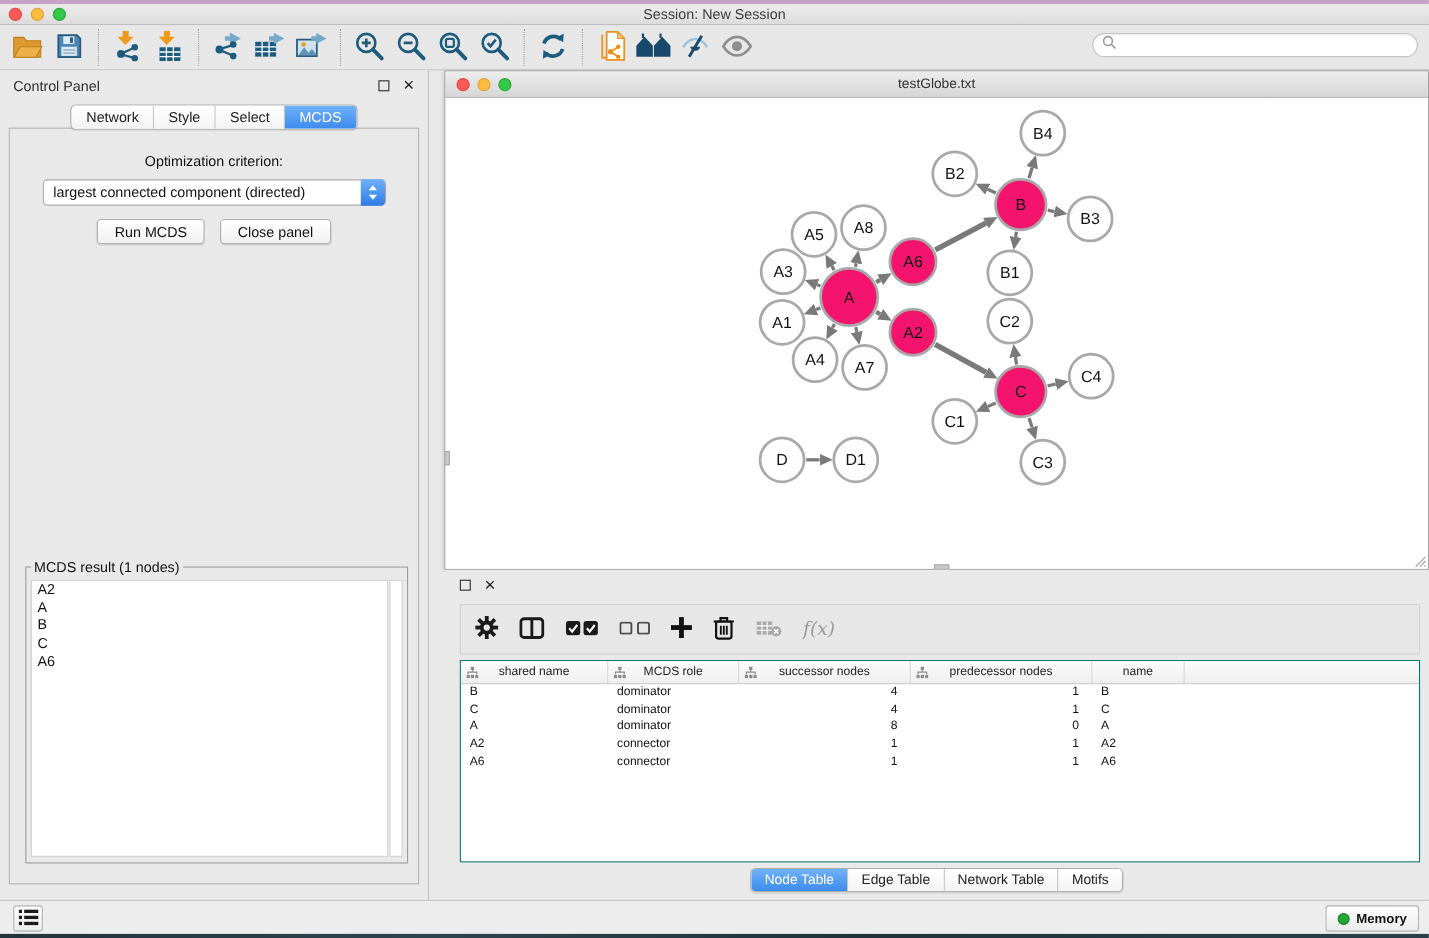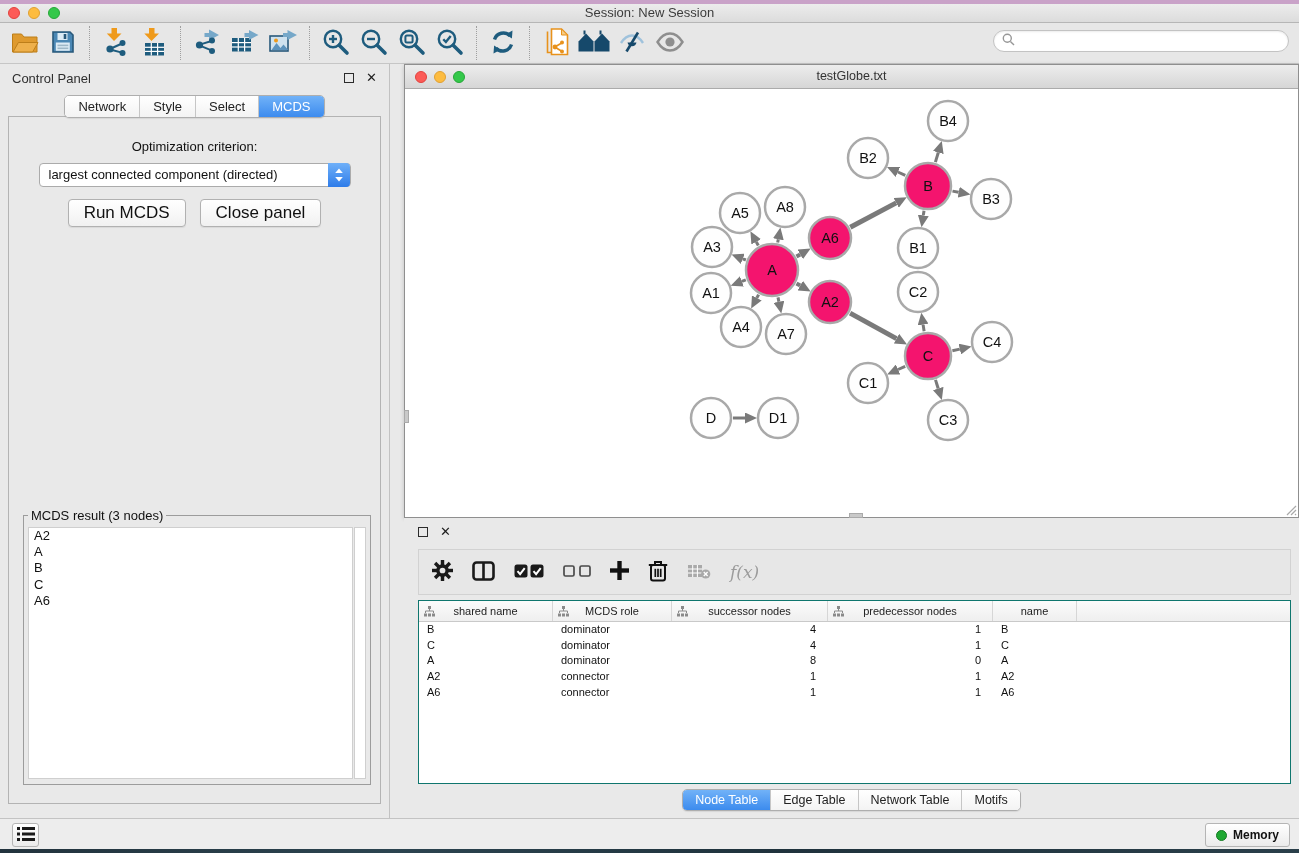--- a/index.html
+++ b/index.html
@@ -44,21 +44,21 @@
   .seg-item:first-child { border-left:none; }
   .seg-item.active { background:linear-gradient(#71b2f8,#3c8bee); color:#fff; }
   .cp-tabs { position:absolute; top:31px; left:0; right:0; text-align:center; z-index:2; }
   .opt-label { text-align:center; font-size:13px; color:#111; margin-top:22px; }
   .dropdown { position:relative; width:312px; height:24px; margin:9px auto 0; background:#fff;
     border:1px solid #ababab; border-radius:4px; font-size:13px; color:#111; line-height:22px;
     padding-left:9px; cursor:pointer; }
   .dropdown .stepper { position:absolute; right:0; top:-1px; width:22px; height:24px; border-radius:0 4px 4px 0;
     background:linear-gradient(#6fb0f9,#2e7ce9); display:flex; align-items:center; justify-content:center; }
   .btn-row { margin-top:12px; text-align:center; display:flex; justify-content:center; gap:14px; }
-  .mac-btn { font-size:17px; color:#111; background:linear-gradient(#ffffff,#f1f1f1); border:1px solid #b1b1b1;
+  .mac-btn { font-size:13px; color:#111; background:linear-gradient(#ffffff,#f1f1f1); border:1px solid #b1b1b1;
     border-radius:4px; padding:3px 15px; cursor:pointer; box-shadow:0 1px 1px rgba(0,0,0,.07); }
   fieldset.result { position:absolute; left:14px; right:9px; top:391px; bottom:18px; border:1px solid #9c9c9c; }
   fieldset.result legend { font-size:13px; color:#111; padding:0 3px; margin-left:4px; }
   .result-list { position:absolute; left:4px; top:4px; bottom:5px; right:17px; background:#fff; border:1px solid #cfcfcf;
     overflow:hidden; font-size:13px; color:#111; }
   .result-list .item { padding:0 5px; line-height:16.2px; cursor:default; }
   .result-scroll { position:absolute; right:4px; top:4px; bottom:5px; width:12px; background:#fff; border:1px solid #cfcfcf; }
 
   
   .net-window { position:absolute; left:404px; top:64px; width:895px; height:454px; background:#fff;
@@ -310,21 +310,21 @@
               <path d="M5 0.5L8.8 5H1.2z"></path>
               <path d="M5 13.5L1.2 9h7.6z"></path>
             </svg>
         </span>
       </div>
       <div class="btn-row">
         <button class="mac-btn">Run MCDS</button>
         <button class="mac-btn">Close panel</button>
       </div>
       <fieldset class="result">
-        <legend>MCDS result (3 nodes)</legend>
+        <legend>MCDS result (1 nodes)</legend>
         <div class="result-list" id="result-list">
             <div class="item">A2</div>
             <div class="item">A</div>
             <div class="item">B</div>
             <div class="item">C</div>
             <div class="item">A6</div>
           </div>
         <div class="result-scroll"></div>
       </fieldset>
     </div>

